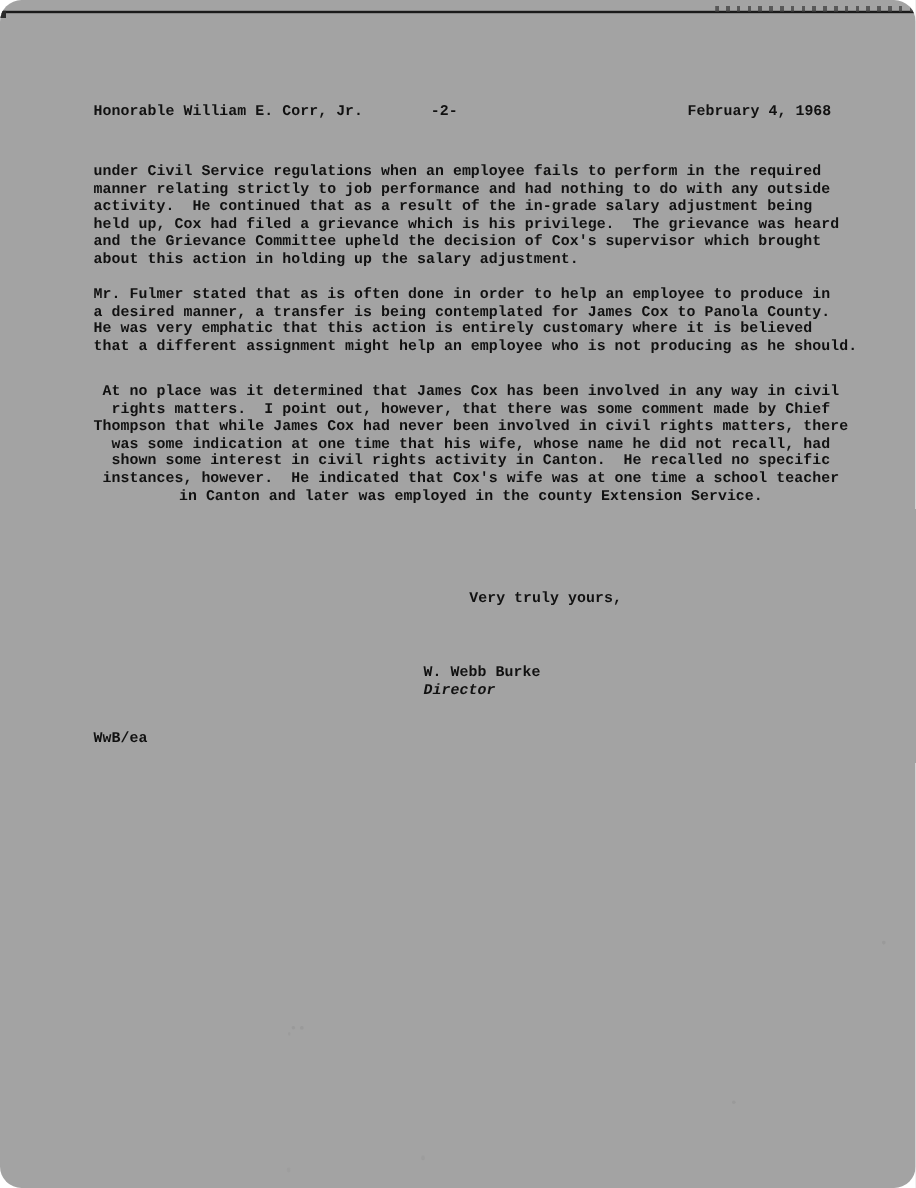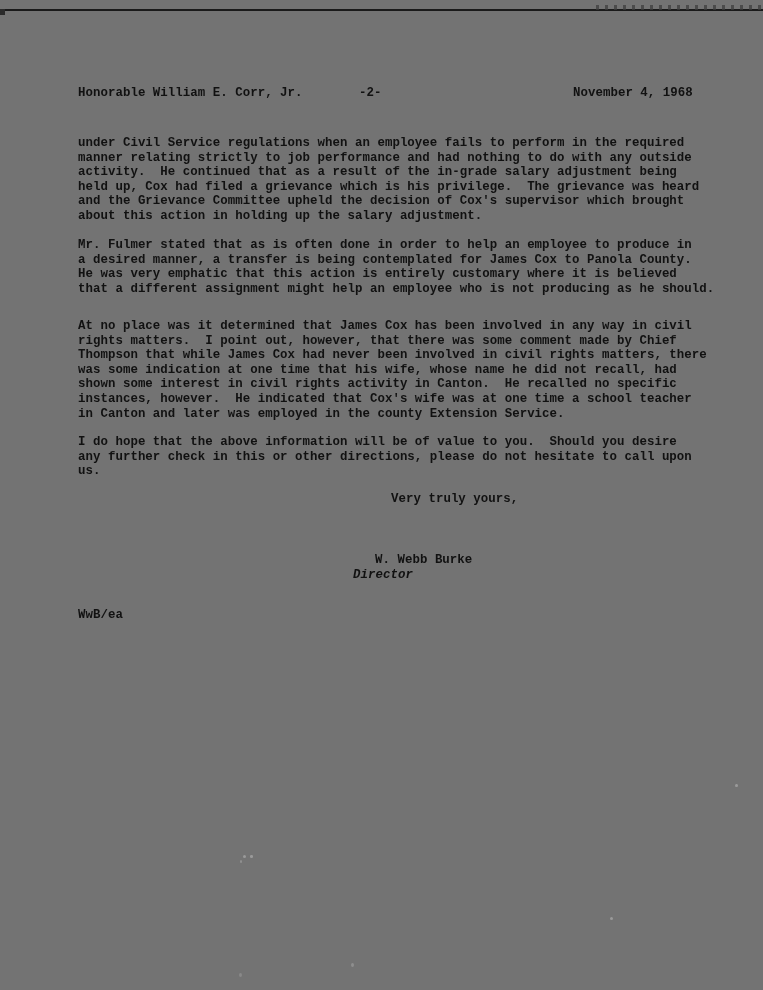--- a/index.html
+++ b/index.html
@@ -4,23 +4,24 @@
 <style>
   html, body {
     margin: 0;
     padding: 0;
     background: #ffffff;
   }
   #page {
     position: relative;
     width: 763px;
     height: 990px;
-    background: #737373;
+    background: #a3a3a3;
     overflow: hidden;
     font-family: "Liberation Mono", "DejaVu Sans Mono", monospace;
+    border-radius: 18px;
   }
 
   
   #scan-edge-top {
     position: absolute;
     left: 0;
     top: 9px;
     width: 763px;
     height: 2px;
     background: #1a1a1a;
@@ -60,26 +61,26 @@
   }
 
   
   #hdr-name  { left: 78px;  top: 86px; }
   #hdr-page  { left: 359px; top: 86px; }
   #hdr-date  { left: 573px; top: 86px; }
 
   
   #para-1 { left: 78px; top: 136px; }
   #para-2 { left: 78px; top: 238px; }
-  #para-3 { left: 78px; top: 319px; }
+  #para-3 { left: 78px; top: 319px; text-align: center; }
   #para-4 { left: 78px; top: 435px; }
 
   
   #closing     { left: 391px; top: 492px; }
-  #sig-name    { left: 375px; top: 553px; text-align: center; }
+  #sig-name    { left: 353px; top: 553px; text-align: center; }
   #sig-title   { left: 353px; top: 568px; font-style: italic; }
   #initials    { left: 78px;  top: 597px; margin-top: 11px; }
 
   
   .speck {
     position: absolute;
     background: #9a9a9a;
     border-radius: 50%;
   }
   #speck-a { left: 243px; top: 855px; width: 3px;   height: 3px; }
@@ -96,21 +97,21 @@
 <div id="page">
 
   <div id="scan-edge-top"></div>
   <div id="scan-edge-top-speckle"></div>
   <div id="scan-edge-left-nick"></div>
 
   <div class="tx" id="hdr-name">Honorable William E. Corr, Jr.</div>
 
   <div class="tx" id="hdr-page">-2-</div>
 
-  <div class="tx" id="hdr-date">November 4, 1968</div>
+  <div class="tx" id="hdr-date">February 4, 1968</div>
 
   <div class="tx" id="para-2">Mr. Fulmer stated that as is often done in order to help an employee to produce in
 a desired manner, a transfer is being contemplated for James Cox to Panola County.
 He was very emphatic that this action is entirely customary where it is believed
 that a different assignment might help an employee who is not producing as he should.</div>
 
   <div class="tx" id="para-1">under Civil Service regulations when an employee fails to perform in the required
 manner relating strictly to job performance and had nothing to do with any outside
 activity.  He continued that as a result of the in-grade salary adjustment being
 held up, Cox had filed a grievance which is his privilege.  The grievance was heard
@@ -118,23 +119,20 @@
 about this action in holding up the salary adjustment.</div>
 
   <div class="tx" id="para-3">At no place was it determined that James Cox has been involved in any way in civil
 rights matters.  I point out, however, that there was some comment made by Chief
 Thompson that while James Cox had never been involved in civil rights matters, there
 was some indication at one time that his wife, whose name he did not recall, had
 shown some interest in civil rights activity in Canton.  He recalled no specific
 instances, however.  He indicated that Cox's wife was at one time a school teacher
 in Canton and later was employed in the county Extension Service.</div>
 
-  <div class="tx" id="para-4">I do hope that the above information will be of value to you.  Should you desire
-any further check in this or other directions, please do not hesitate to call upon
-us.</div>
 
   <div class="tx" id="closing">Very truly yours,</div>
 
   <div class="tx" id="sig-name">W. Webb Burke</div>
 
   <div class="tx" id="sig-title">Director</div>
 
   <div class="tx" id="initials">WwB/ea</div>
 
   <div class="speck" id="speck-a"></div>

